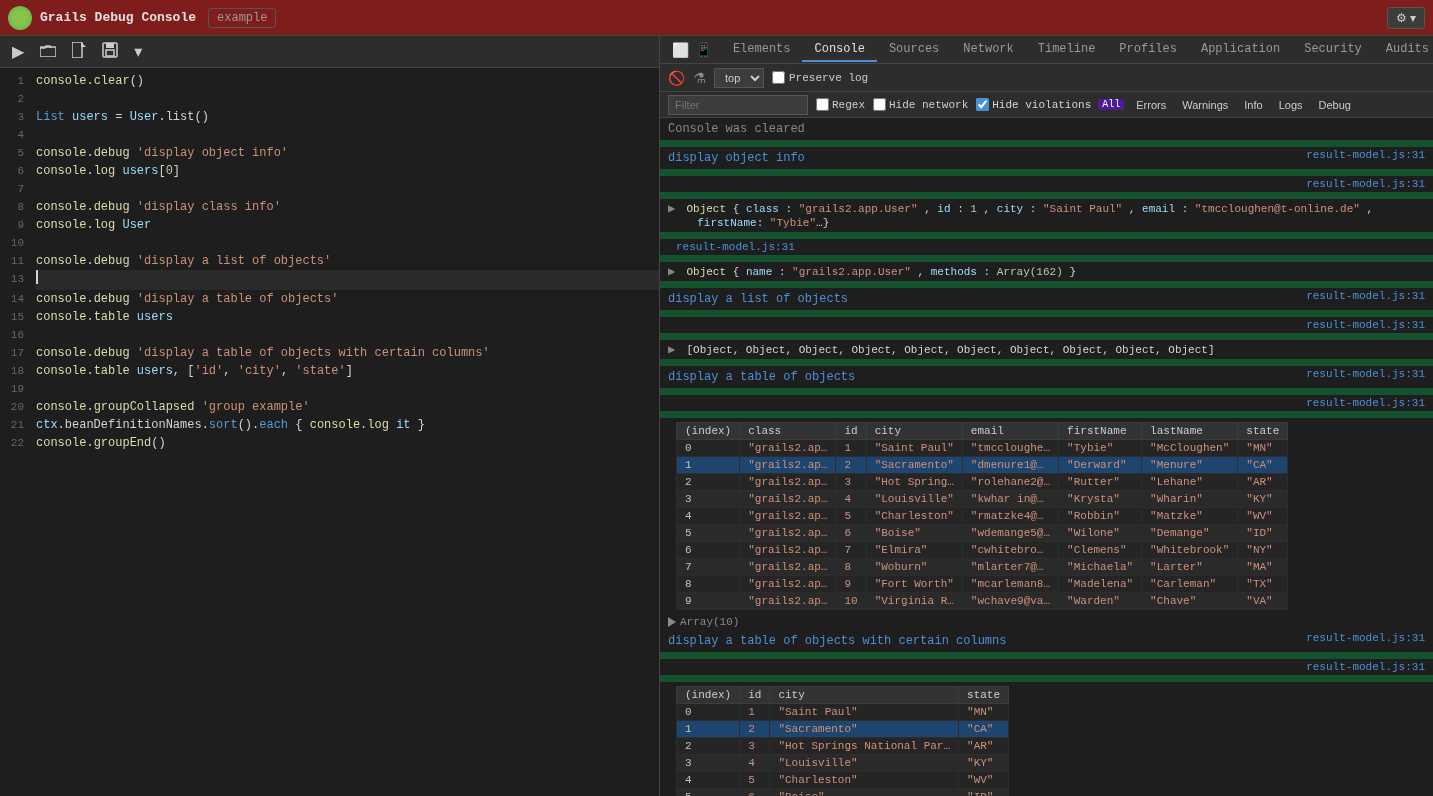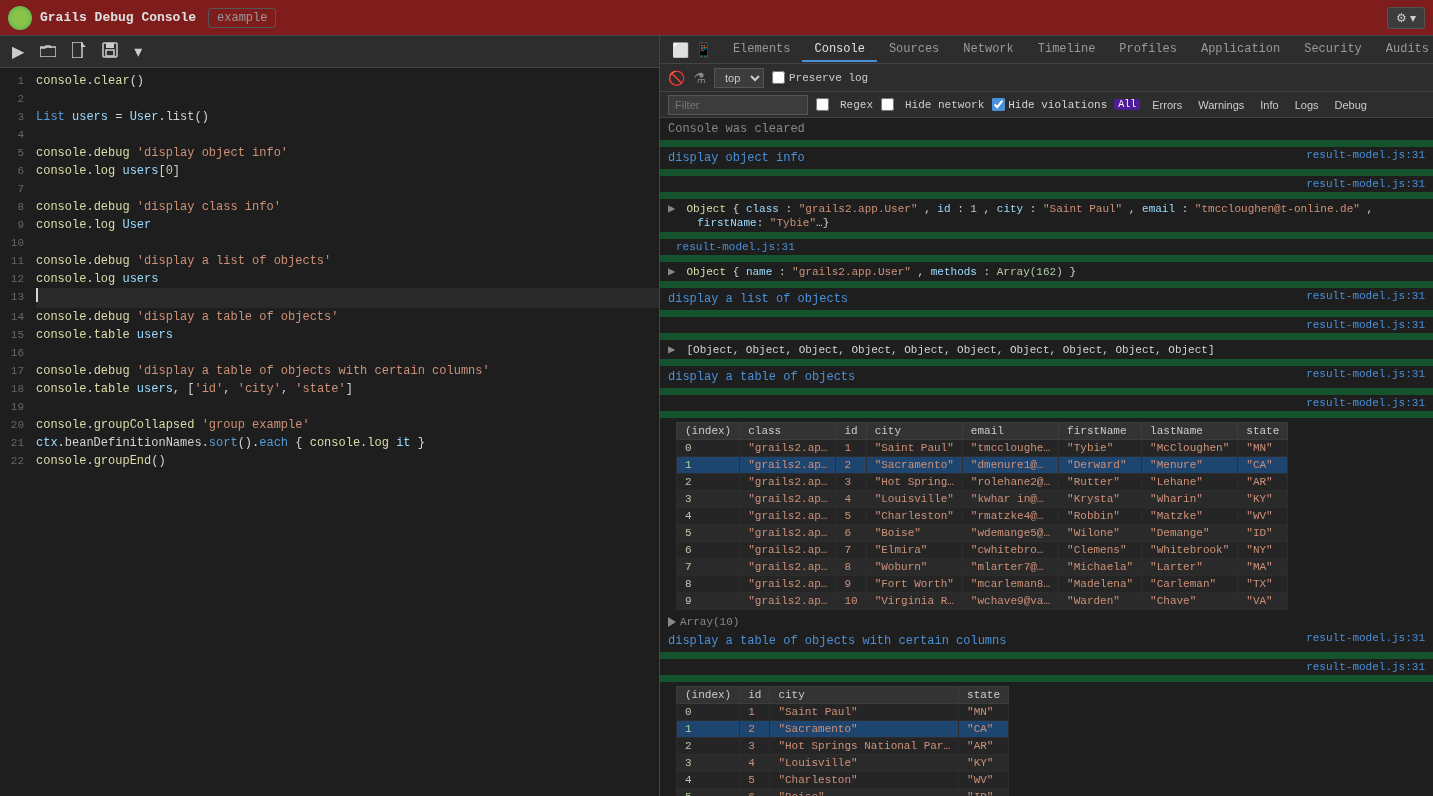--- a/index.html
+++ b/index.html
@@ -45,21 +45,21 @@
 
     
     .console-toolbar { display: flex; align-items: center; background: #2d2d2d; height: 28px; border-bottom: 1px solid #444; flex-shrink: 0; padding: 0 8px; gap: 8px; }
     .ct-btn { background: none; border: none; color: #888; cursor: pointer; font-size: 14px; }
     .ct-select { background: #3c3c3c; border: 1px solid #555; color: #ccc; padding: 2px 6px; font-size: 11px; height: 20px; }
     .ct-checkbox { display: flex; align-items: center; gap: 4px; font-size: 11px; color: #ccc; }
 
     
     .console-filter { display: flex; align-items: center; background: #2d2d2d; height: 26px; border-bottom: 1px solid #444; flex-shrink: 0; padding: 0 8px; gap: 8px; }
     .filter-input { background: #3c3c3c; border: 1px solid #555; color: #ccc; padding: 2px 6px; font-size: 11px; height: 20px; width: 140px; }
-    .filter-check { display: flex; align-items: center; gap: 11px; font-size: 11px; color: #ccc; }
+    .filter-check { display: flex; align-items: center; gap: 3px; font-size: 11px; color: #ccc; }
     .filter-btn { font-size: 11px; color: #ccc; background: none; border: none; cursor: pointer; padding: 2px 4px; }
     .violations-check { display: flex; align-items: center; gap: 3px; font-size: 11px; }
     .violations-check input[type=checkbox] { accent-color: #4a90d9; }
     .all-badge { background: #4c1d95; color: white; border-radius: 3px; padding: 0 4px; font-size: 10px; margin-left: 4px; }
 
     
     .console-output { flex: 1; overflow-y: auto; background: #1e1e1e; padding: 0; }
     .console-entry { border-bottom: 7px solid #14532d; padding: 2px 8px; display: flex; align-items: flex-start; min-height: 20px; }
     .ce-main { flex: 1; }
     .ce-source { color: #4a90d9; font-size: 11px; white-space: nowrap; margin-left: 8px; flex-shrink: 0; }
@@ -158,24 +158,20 @@
           <span class="line-code"><span class="fn">console</span>.<span class="fn">log</span> <span class="var">User</span></span>
         </div>
         <div class="code-line">
           <span class="line-num">10</span>
           <span class="line-code"></span>
         </div>
         <div class="code-line">
           <span class="line-num">11</span>
           <span class="line-code"><span class="fn">console</span>.<span class="fn">debug</span> <span class="str">'display a list of objects'</span></span>
         </div>
-        <div class="code-line">
-          <span class="line-num">12</span>
-          <span class="line-code"><span class="fn">console</span>.<span class="fn">log</span> <span class="var">users</span></span>
-        </div>
         <div class="code-line active-line">
           <span class="line-num">13</span>
           <span class="line-code"><span class="cursor-line"></span></span>
         </div>
         <div class="code-line">
           <span class="line-num">14</span>
           <span class="line-code"><span class="fn">console</span>.<span class="fn">debug</span> <span class="str">'display a table of objects'</span></span>
         </div>
         <div class="code-line">
           <span class="line-num">15</span>

